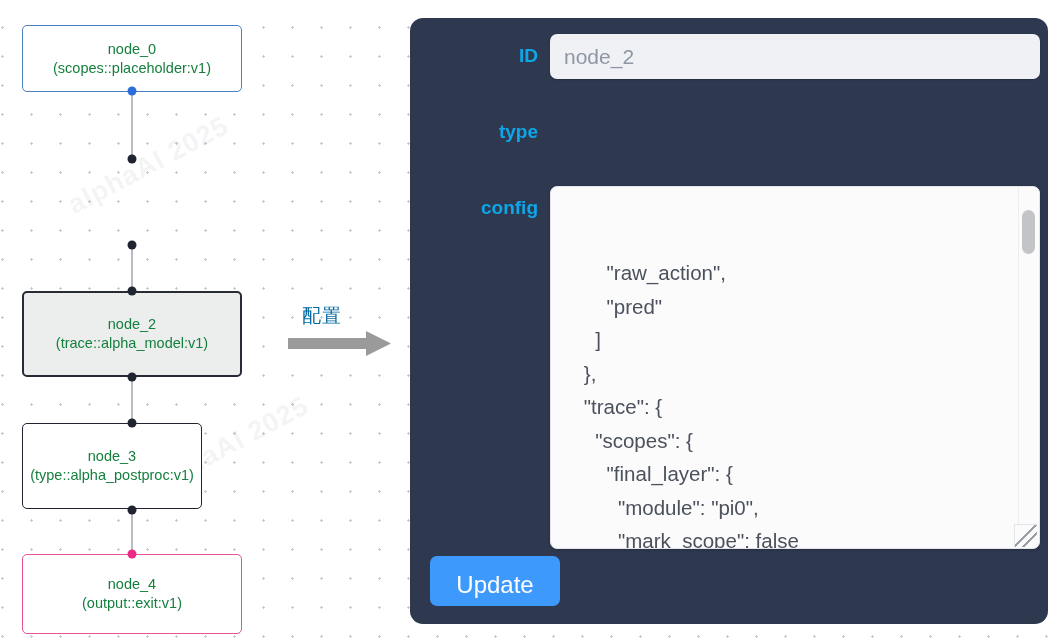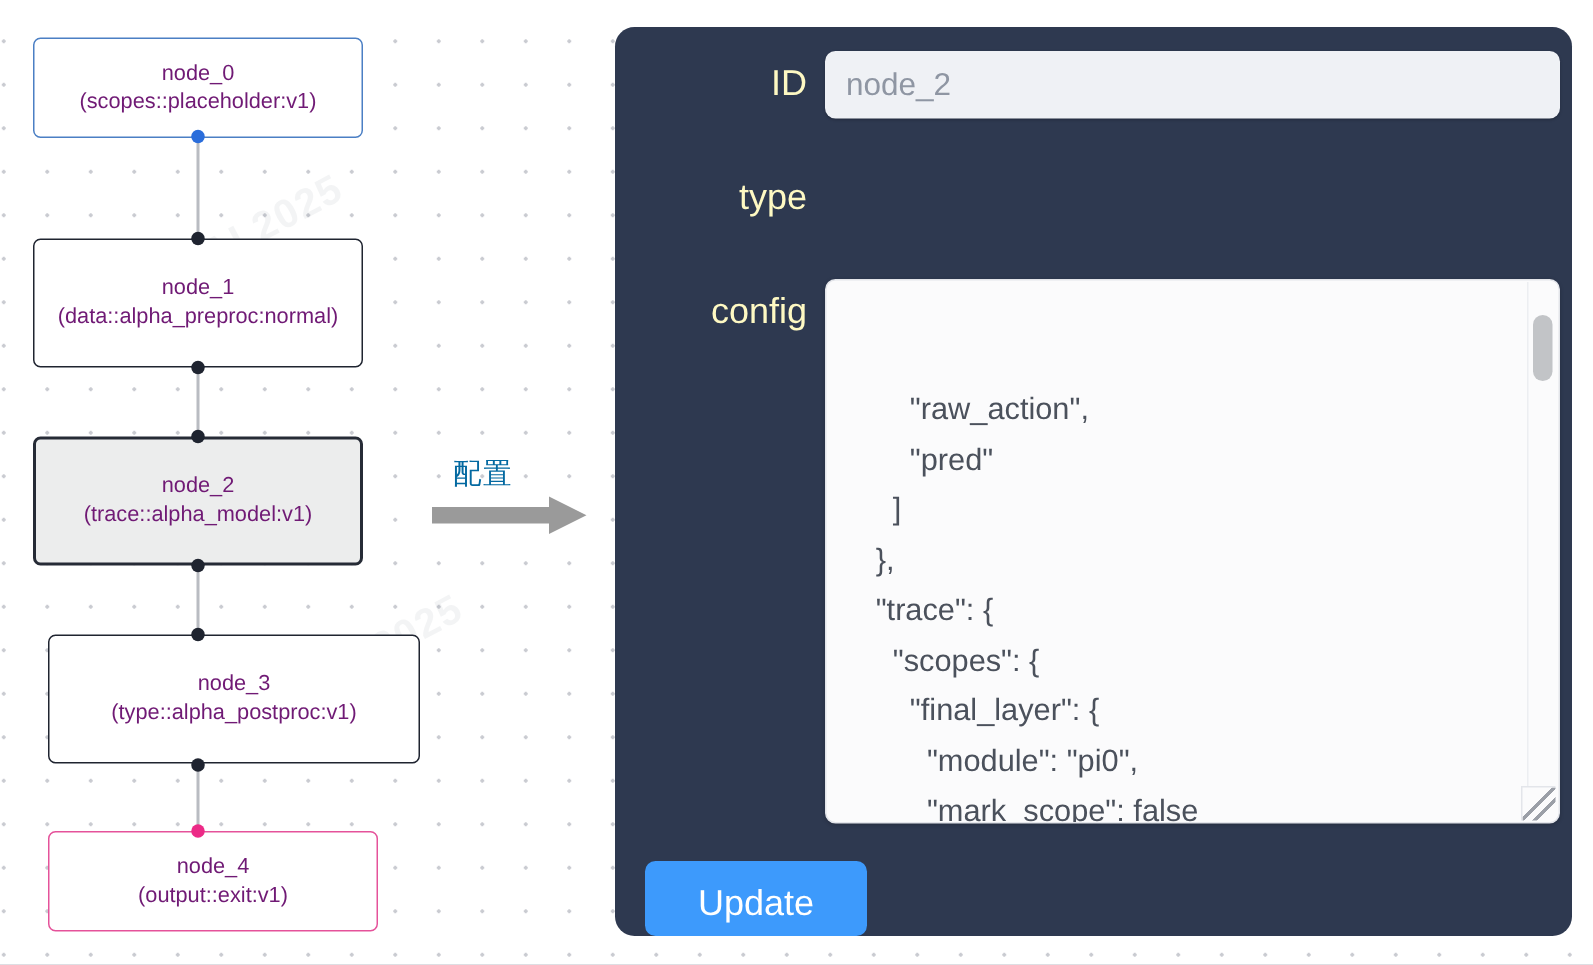--- a/index.html
+++ b/index.html
@@ -51,21 +51,21 @@
     position: absolute;
     box-sizing: border-box;
     background: #ffffff;
     border: 1.4px solid #1f2430;
     border-radius: 5px;
     display: flex;
     flex-direction: column;
     align-items: center;
     justify-content: center;
     text-align: left;
-    color: #701a75;
+    color: #15803d;
     font-size: 14.5px;
     line-height: 19px;
     padding: 4px 8px;
   }
   .node .nm { display: block; }
   .node .sub { display: block; }
 
   .node.is-input { border-color: #4b7fc4; }
   .node.is-selected {
     background: #eceded;
@@ -114,25 +114,26 @@
     position: relative;
     width: 100%;
     height: 100%;
   }
   .field-row {
     position: absolute;
     display: flex;
     align-items: flex-start;
   }
   .field-label {
-    color: #fef9c3;
-    font-size: 24px;
+    color: #0ea5e9;
+    font-size: 19px;
     line-height: 26px;
     text-align: right;
     font-family: "Liberation Sans", "DejaVu Sans", sans-serif;
+    font-weight: bold;
   }
   .text-input {
     box-sizing: border-box;
     background: #eff1f5;
     border: none;
     border-radius: 7px;
     color: #8f96a3;
     font-size: 21px;
     font-family: "Liberation Sans", "DejaVu Sans", sans-serif;
     padding: 0 14px;
@@ -219,42 +220,38 @@
   <div class="edge" style="left:132px; top:244px; height:48px;"></div>
   <div class="edge" style="left:132px; top:376px; height:46px;"></div>
   <div class="edge" style="left:132px; top:509px; height:44px;"></div>
 
   <div class="node is-input" style="left:22px; top:25px; width:220px; height:67px;">
     <span class="nm">node_0</span>
     <span class="sub">(scopes::placeholder:v1)</span>
   </div>
   <div class="handle h-blue" style="left:132px; top:91px;"></div>
 
-  <div class="node" style="left:22px; top:159px; width:220px; height:86px;">
-    <span class="nm">node_1</span>
-    <span class="sub">(data::alpha_preproc:normal)</span>
-  </div>
   <div class="handle" style="left:132px; top:159px;"></div>
   <div class="handle" style="left:132px; top:245px;"></div>
 
   <div class="node is-selected" style="left:22px; top:291px; width:220px; height:86px;">
     <span class="nm">node_2</span>
     <span class="sub">(trace::alpha_model:v1)</span>
   </div>
   <div class="handle" style="left:132px; top:291px;"></div>
   <div class="handle" style="left:132px; top:377px;"></div>
 
-  <div class="node" style="left:32px; top:423px; width:248px; height:86px;">
+  <div class="node" style="left:22px; top:423px; width:180px; height:86px;">
     <span class="nm">node_3</span>
     <span class="sub">(type::alpha_postproc:v1)</span>
   </div>
   <div class="handle" style="left:132px; top:423px;"></div>
   <div class="handle" style="left:132px; top:510px;"></div>
 
-  <div class="node is-output" style="left:32px; top:554px; width:220px; height:67px;">
+  <div class="node is-output" style="left:22px; top:554px; width:220px; height:80px;">
     <span class="nm">node_4</span>
     <span class="sub">(output::exit:v1)</span>
   </div>
   <div class="handle h-pink" style="left:132px; top:554px;"></div>
 
   <div class="arrow-label" style="left:302px; top:303px;">配置</div>
   <div class="arrow-wrap" style="left:288px; top:330px;">
     <svg width="104" height="28" viewBox="0 0 104 28">
       <polygon points="0,8 78,8 78,1 103,13.5 78,26 78,19 0,19" fill="#9a9a9a"></polygon>
     </svg>
@@ -286,18 +283,18 @@
           "mark_scope": false
         },
         "action_model": {</div>
           <div class="code-scroll-track">
             <div class="code-scroll-thumb"></div>
           </div>
           <div class="resize-grip"></div>
         </div>
       </div>
 
-      <button class="update-btn" style="left:20px; top:556px; width:148px; height:50px;">Update</button>
+      <button class="update-btn" style="left:20px; top:538px; width:130px; height:50px;">Update</button>
 
     </div>
   </div>
 
 </div>
 
 </body></html>

